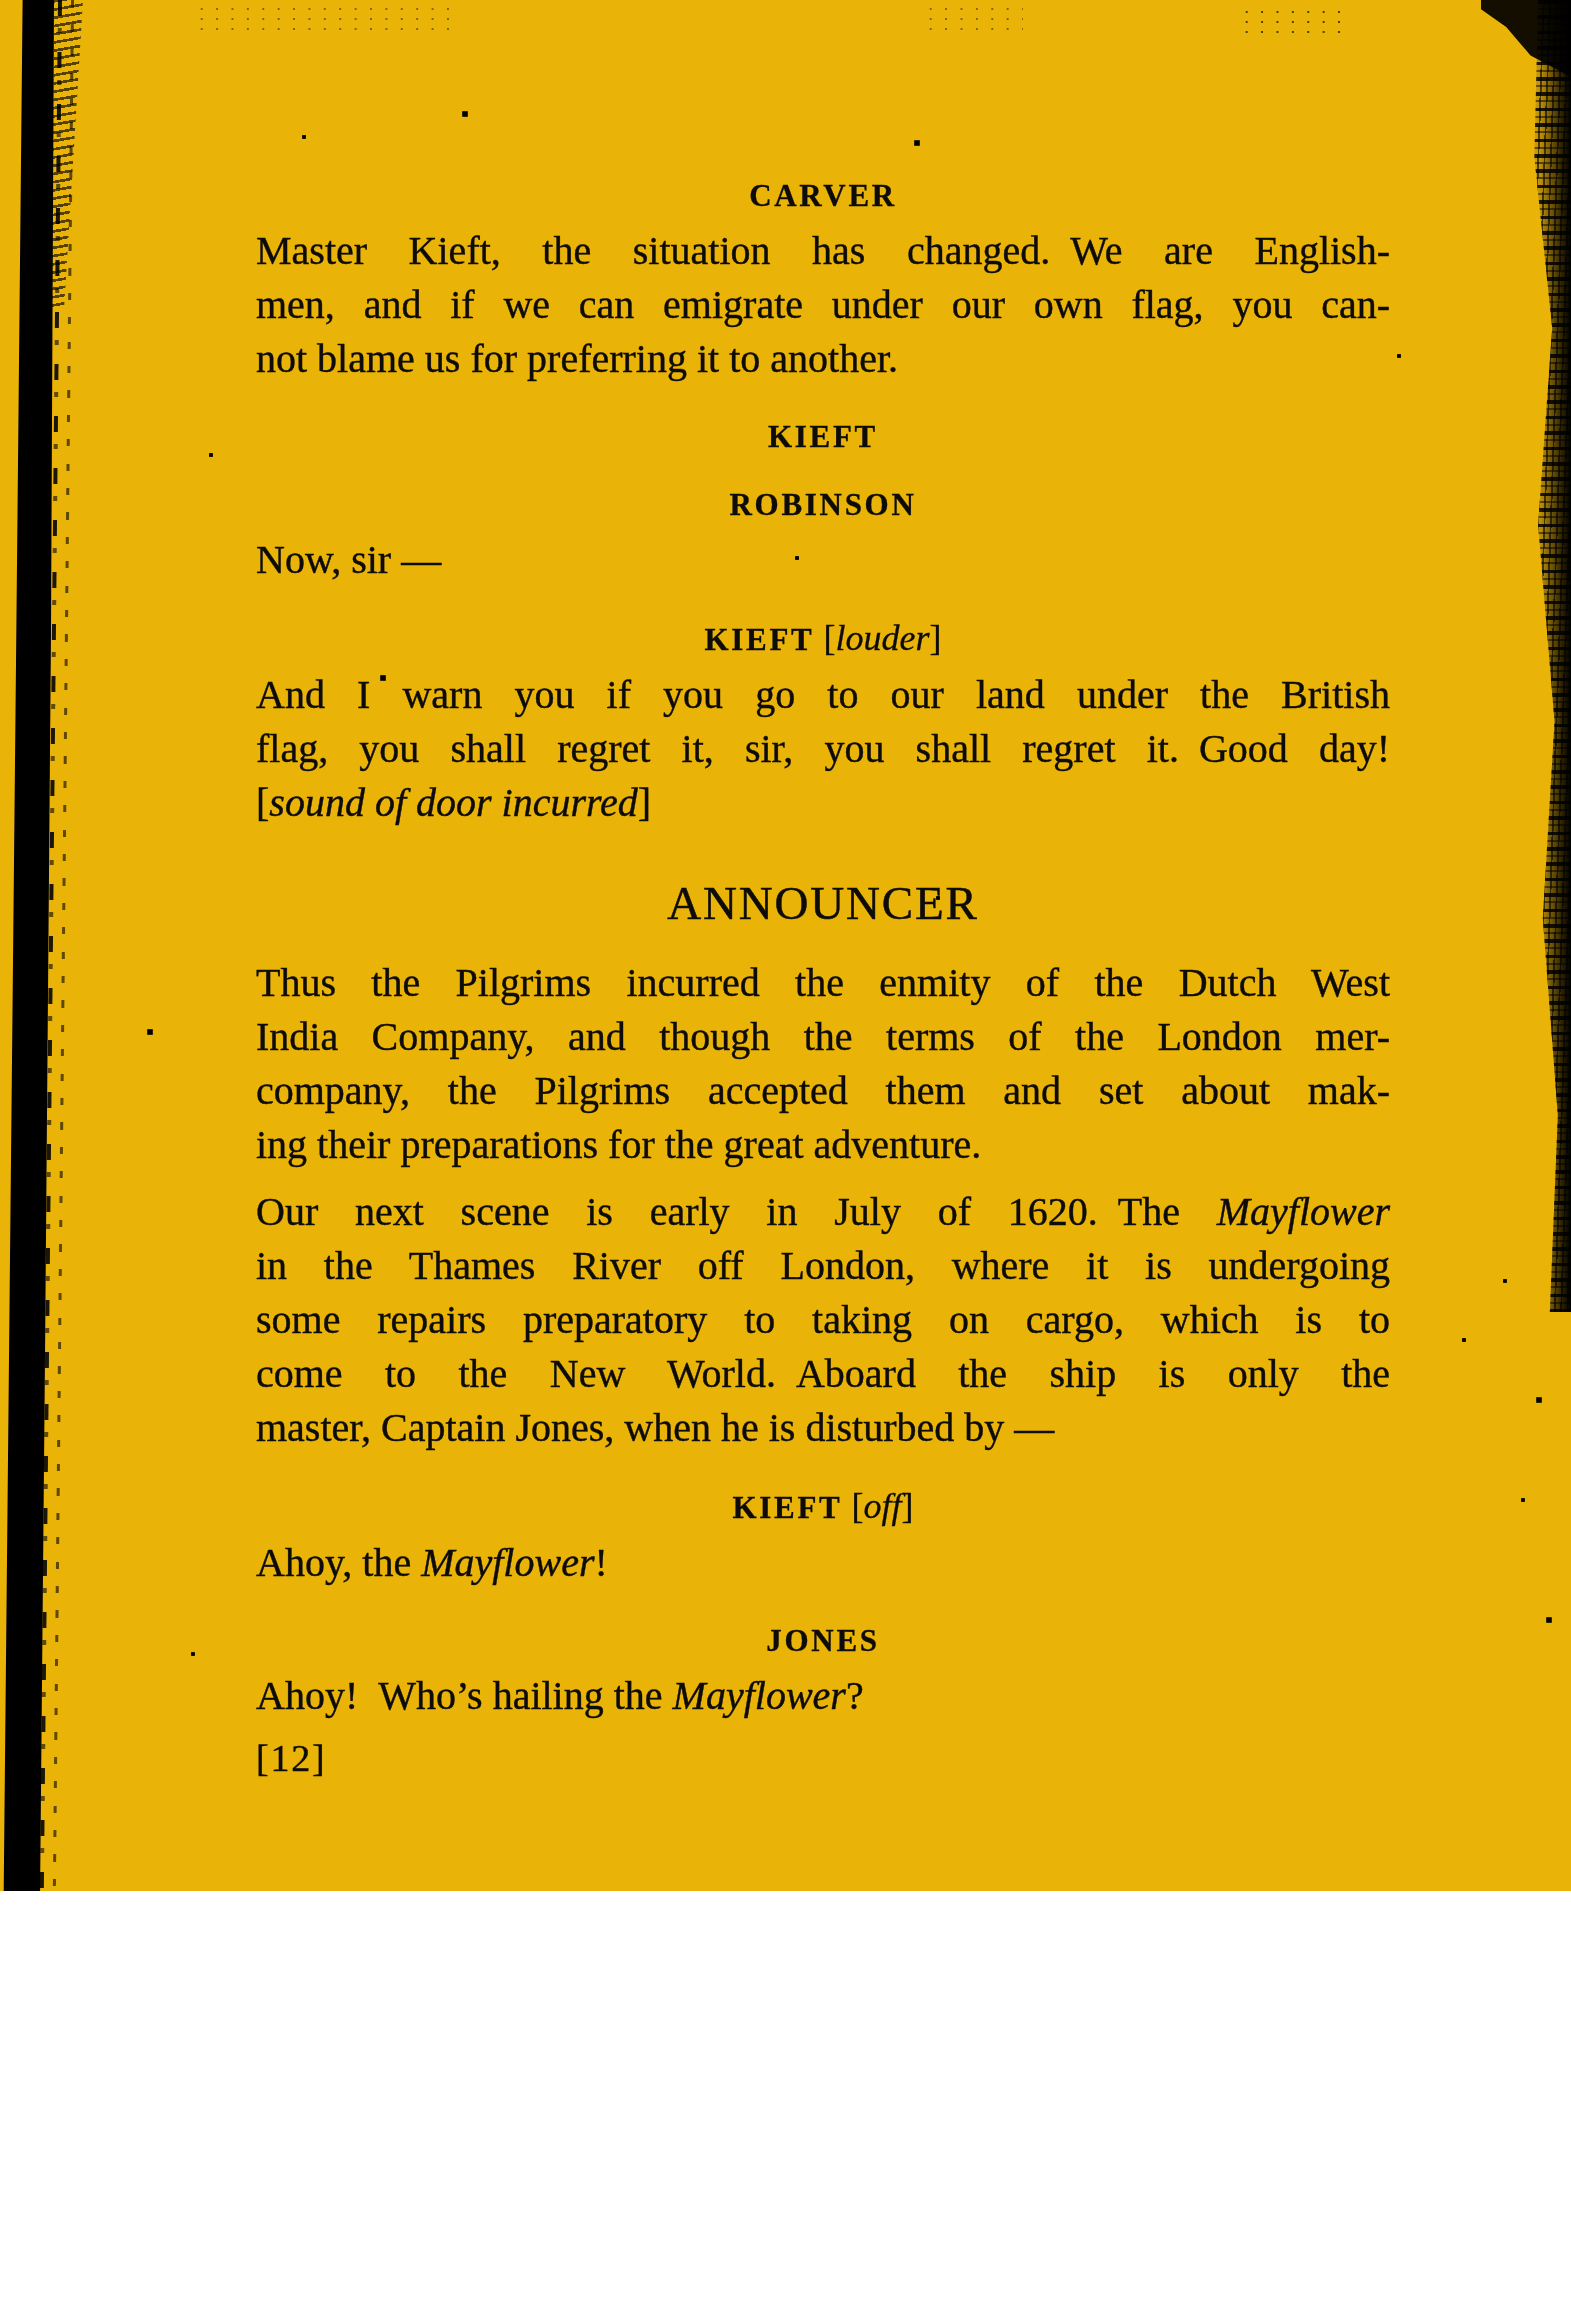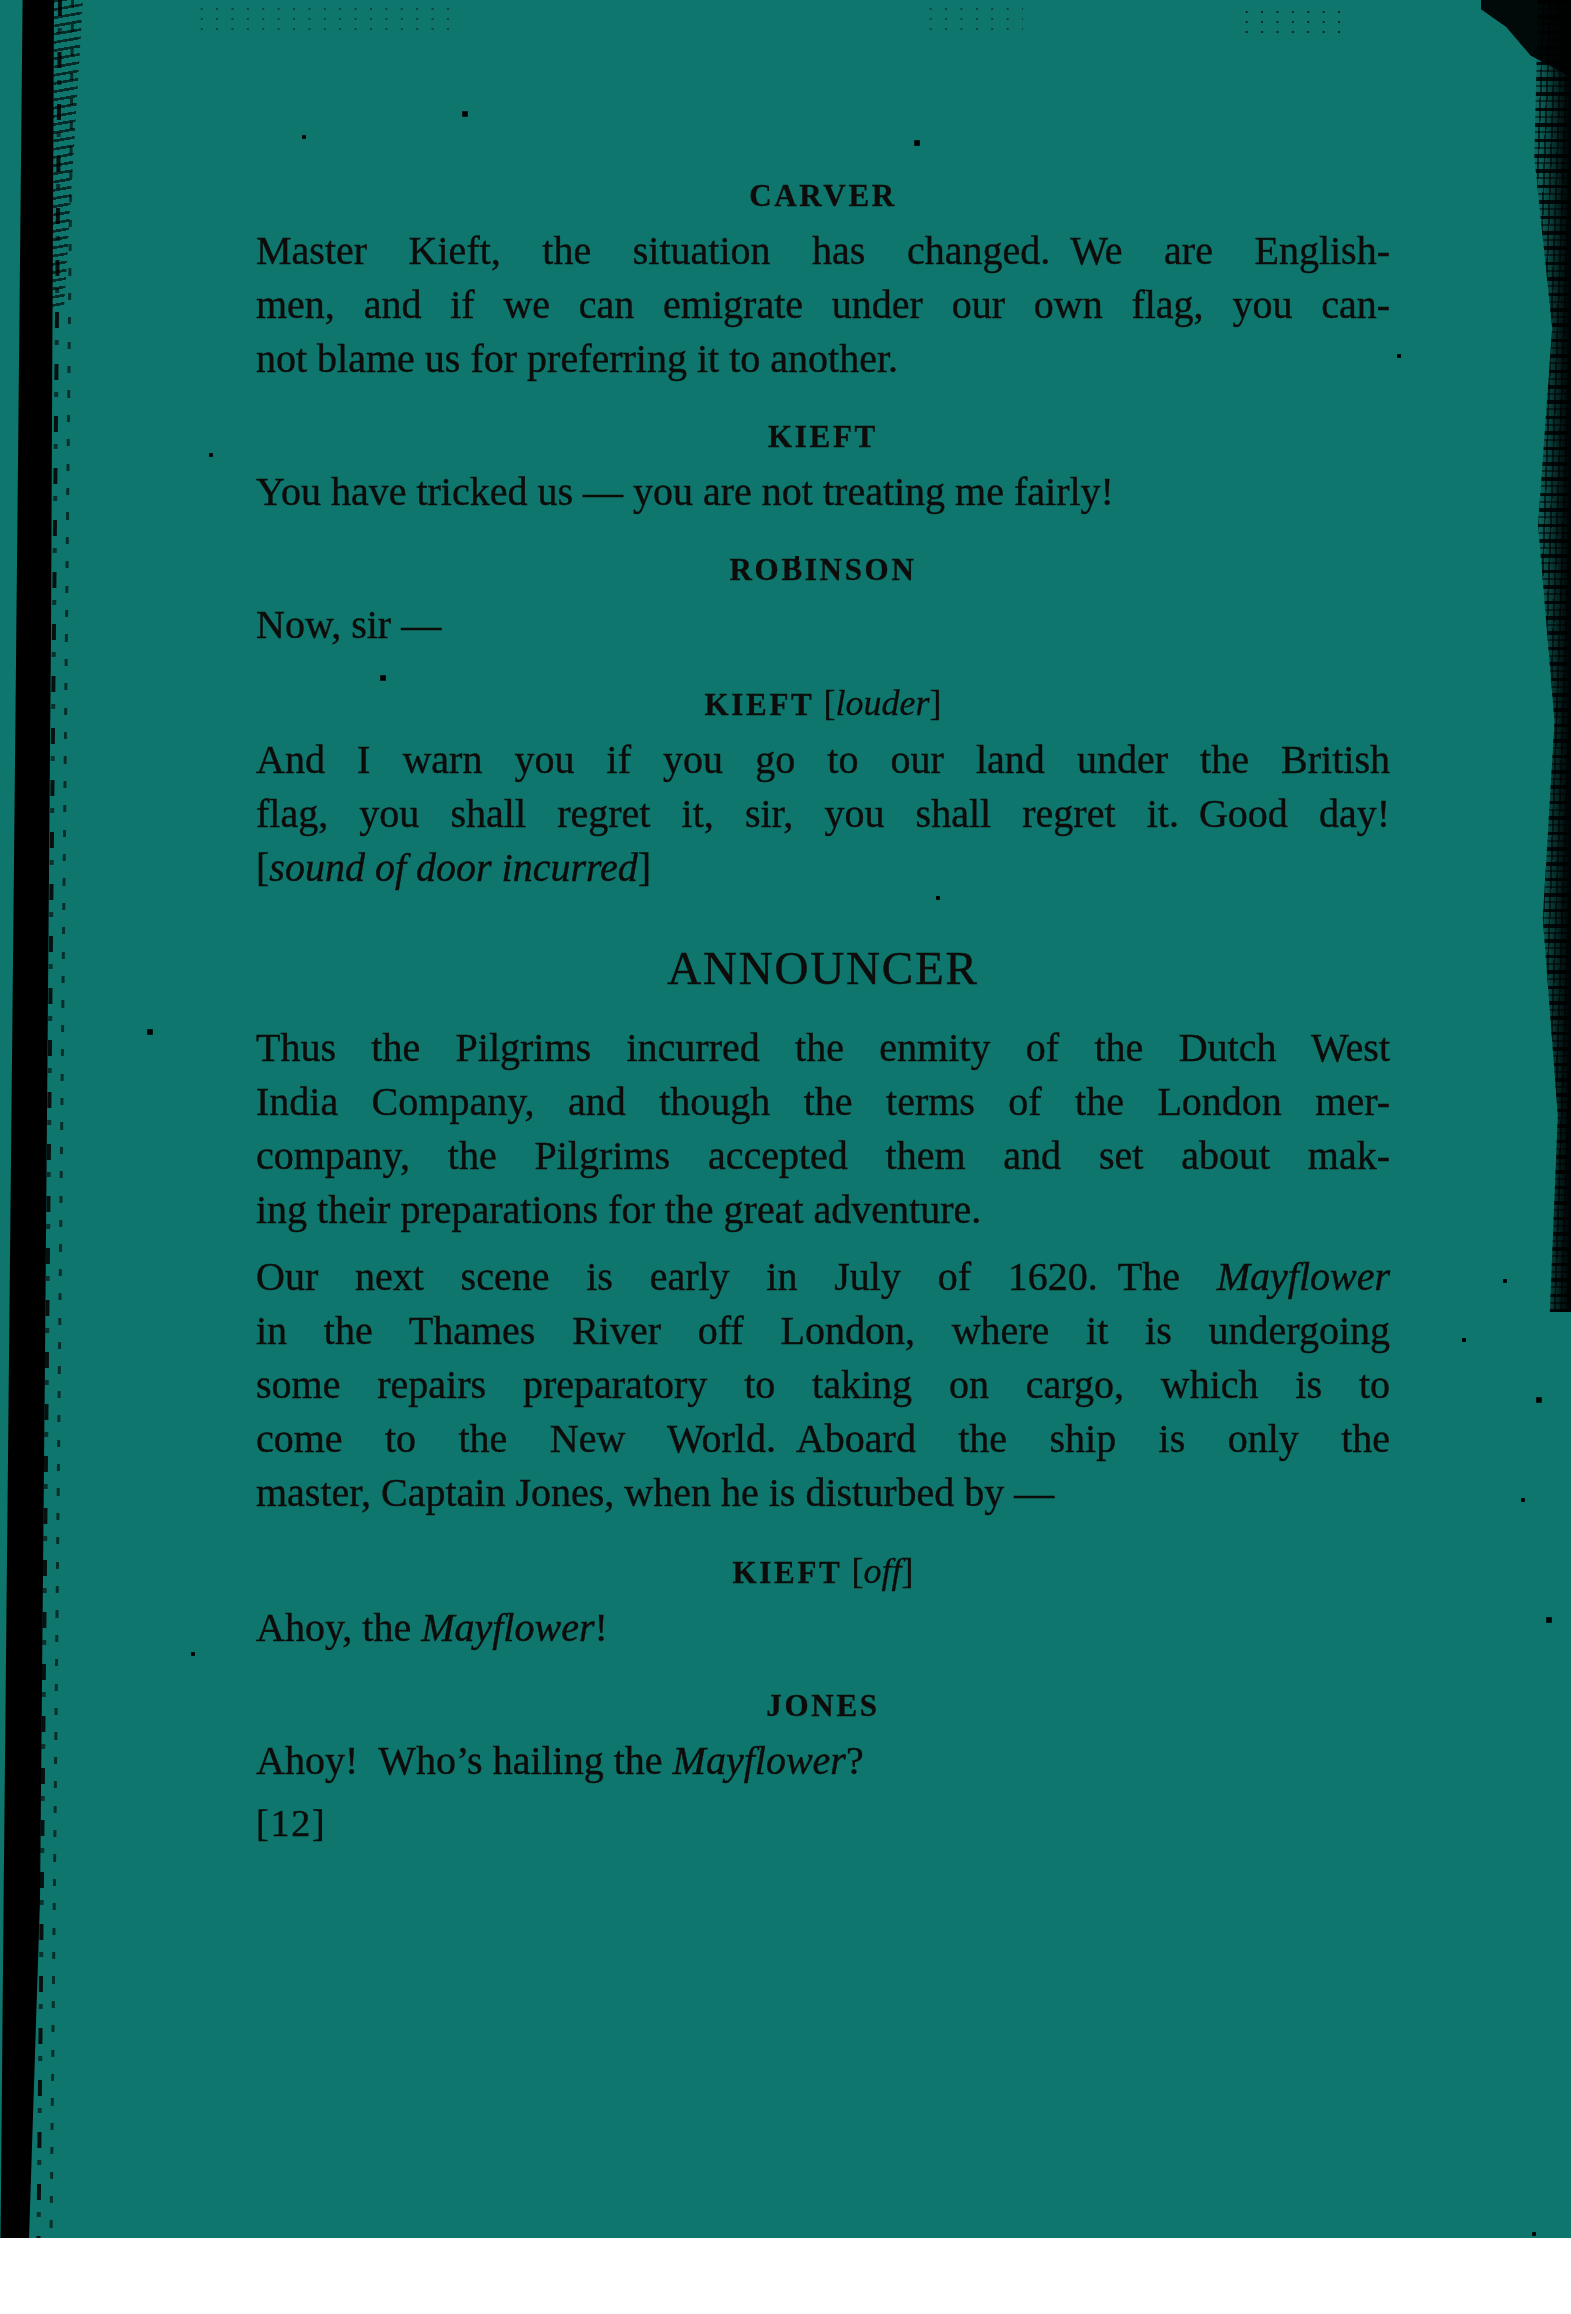--- a/index.html
+++ b/index.html
@@ -1,21 +1,21 @@
 <!DOCTYPE html>
 <html style="font-size:14.5px"><head>
 <meta charset="utf-8">
 <style>
   * { margin:0; padding:0; box-sizing:border-box; }
   html, body { background:#ffffff; }
   body { width:1571px; height:2315px; }
 
   .scan {
-    position:relative; width:1571px; height:2238px;
-    background:#0f766e; overflow:hidden;
+    position:relative; width:1571px; height:1891px;
+    background:#eab308; overflow:hidden;
     font-family:"Liberation Serif", serif; color:#0d0c0a;
   }
 
   
   .binding-bar {
     position:absolute; left:0; top:0; width:58px; height:2315px; background:#000;
     clip-path: polygon(22.6px 0, 54px 0, 51px 633px, 45px 1357px, 40px 1900px, 27px 2301px,
                        0px 2301px, 3.6px 1900px, 9px 1357px, 16.3px 633px);
   }
   .gutter-speckles {
@@ -117,23 +117,20 @@
 
   <div class="text-block">
     <div id="blocks">
         <div class="speaker"><span class="speaker-name">CARVER</span></div>
         <div class="para">
           <div class="line"><span class="seg">Master Kieft, the situation has changed. We are English-</span></div>
           <div class="line"><span class="seg">men, and if we can emigrate under our own flag, you can-</span></div>
           <div class="line last"><span class="seg">not blame us for preferring it to another.</span></div>
         </div>
         <div class="speaker"><span class="speaker-name">KIEFT</span></div>
-        <div class="para">
-          <div class="line last"><span class="seg">You have tricked us — you are not treating me fairly!</span></div>
-        </div>
         <div class="speaker"><span class="speaker-name">ROBINSON</span></div>
         <div class="para">
           <div class="line last"><span class="seg">Now, sir —</span></div>
         </div>
         <div class="speaker"><span class="speaker-name">KIEFT</span><span class="direction"> [<span class="em">louder</span>]</span></div>
         <div class="para">
           <div class="line"><span class="seg">And I warn you if you go to our land under the British</span></div>
           <div class="line"><span class="seg">flag, you shall regret it, sir, you shall regret it. Good day!</span></div>
           <div class="line last"><span class="seg">[</span><span class="em">sound of door incurred</span><span class="seg">]</span></div>
         </div>

